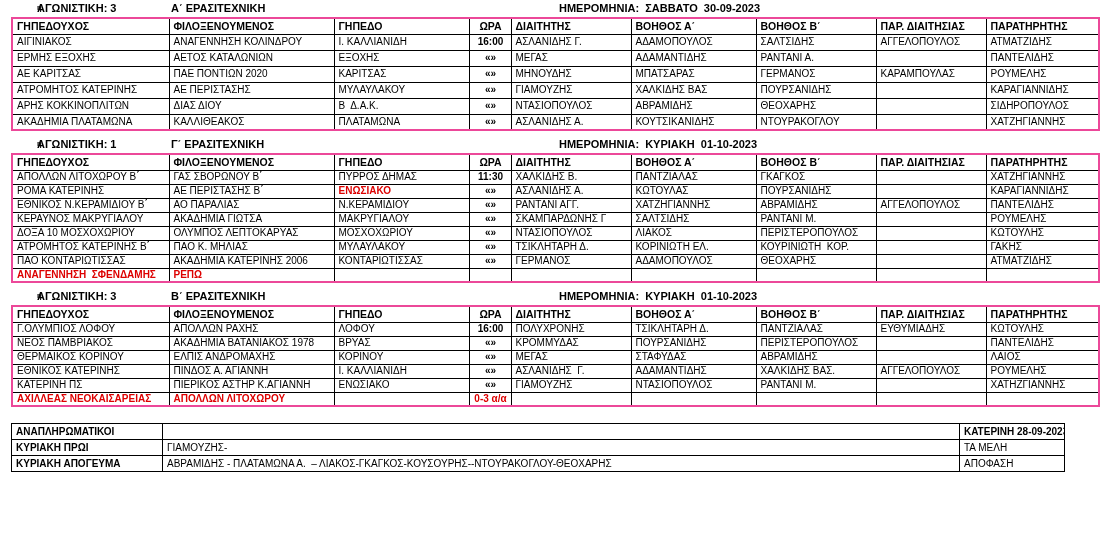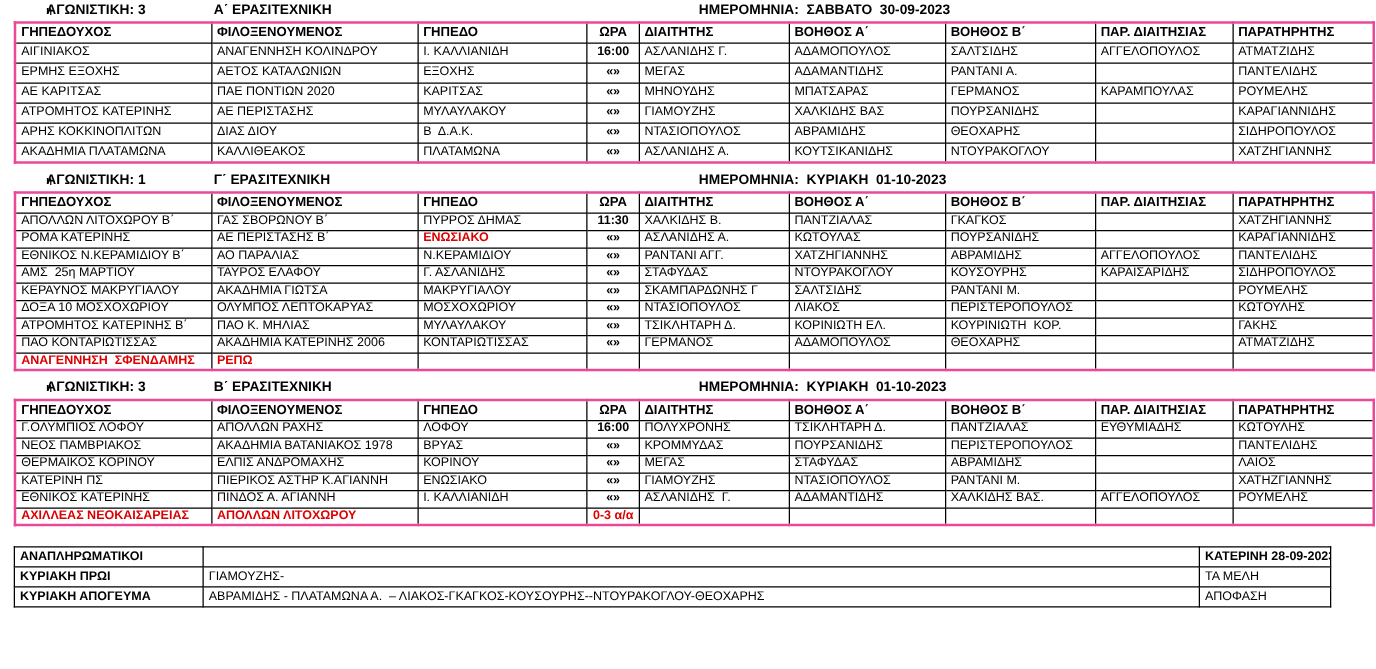--- a/index.html
+++ b/index.html
@@ -232,31 +232,20 @@
           <td>ΑΟ ΠΑΡΑΛΙΑΣ</td>
           <td>Ν.ΚΕΡΑΜΙΔΙΟΥ</td>
           <td class="center time">«»</td>
           <td>ΡΑΝΤΑΝΙ ΑΓΓ.</td>
           <td>ΧΑΤΖΗΓΙΑΝΝΗΣ</td>
           <td>ΑΒΡΑΜΙΔΗΣ</td>
           <td>ΑΓΓΕΛΟΠΟΥΛΟΣ</td>
           <td>ΠΑΝΤΕΛΙΔΗΣ</td>
         </tr>
         <tr>
-          <td>ΑΜΣ  25η ΜΑΡΤΙΟΥ</td>
-          <td>ΤΑΥΡΟΣ ΕΛΑΦΟΥ</td>
-          <td>Γ. ΑΣΛΑΝΙΔΗΣ</td>
-          <td class="center time">«»</td>
-          <td>ΣΤΑΦΥΔΑΣ</td>
-          <td>ΝΤΟΥΡΑΚΟΓΛΟΥ</td>
-          <td>ΚΟΥΣΟΥΡΗΣ</td>
-          <td>ΚΑΡΑΙΣΑΡΙΔΗΣ</td>
-          <td>ΣΙΔΗΡΟΠΟΥΛΟΣ</td>
-        </tr>
-        <tr>
           <td>ΚΕΡΑΥΝΟΣ ΜΑΚΡΥΓΙΑΛΟΥ</td>
           <td>ΑΚΑΔΗΜΙΑ ΓΙΩΤΣΑ</td>
           <td>ΜΑΚΡΥΓΙΑΛΟΥ</td>
           <td class="center time">«»</td>
           <td>ΣΚΑΜΠΑΡΔΩΝΗΣ Γ</td>
           <td>ΣΑΛΤΣΙΔΗΣ</td>
           <td>ΡΑΝΤΑΝΙ Μ.</td>
           <td></td>
           <td>ΡΟΥΜΕΛΗΣ</td>
         </tr>
@@ -365,40 +354,40 @@
           <td>ΕΛΠΙΣ ΑΝΔΡΟΜΑΧΗΣ</td>
           <td>ΚΟΡΙΝΟΥ</td>
           <td class="center time">«»</td>
           <td>ΜΕΓΑΣ</td>
           <td>ΣΤΑΦΥΔΑΣ</td>
           <td>ΑΒΡΑΜΙΔΗΣ</td>
           <td></td>
           <td>ΛΑΙΟΣ</td>
         </tr>
         <tr>
-          <td>ΚΑΤΕΡΙΝΗ ΠΣ</td>
-          <td>ΠΙΕΡΙΚΟΣ ΑΣΤΗΡ Κ.ΑΓΙΑΝΝΗ</td>
-          <td>ΕΝΩΣΙΑΚΟ</td>
-          <td class="center time">«»</td>
-          <td>ΓΙΑΜΟΥΖΗΣ</td>
-          <td>ΝΤΑΣΙΟΠΟΥΛΟΣ</td>
-          <td>ΡΑΝΤΑΝΙ Μ.</td>
-          <td></td>
-          <td>ΧΑΤΗΖΓΙΑΝΝΗΣ</td>
-        </tr>
-        <tr>
           <td>ΕΘΝΙΚΟΣ ΚΑΤΕΡΙΝΗΣ</td>
           <td>ΠΙΝΔΟΣ Α. ΑΓΙΑΝΝΗ</td>
           <td>Ι. ΚΑΛΛΙΑΝΙΔΗ</td>
           <td class="center time">«»</td>
           <td>ΑΣΛΑΝΙΔΗΣ  Γ.</td>
           <td>ΑΔΑΜΑΝΤΙΔΗΣ</td>
           <td>ΧΑΛΚΙΔΗΣ ΒΑΣ.</td>
           <td>ΑΓΓΕΛΟΠΟΥΛΟΣ</td>
           <td>ΡΟΥΜΕΛΗΣ</td>
+        </tr>
+        <tr>
+          <td>ΚΑΤΕΡΙΝΗ ΠΣ</td>
+          <td>ΠΙΕΡΙΚΟΣ ΑΣΤΗΡ Κ.ΑΓΙΑΝΝΗ</td>
+          <td>ΕΝΩΣΙΑΚΟ</td>
+          <td class="center time">«»</td>
+          <td>ΓΙΑΜΟΥΖΗΣ</td>
+          <td>ΝΤΑΣΙΟΠΟΥΛΟΣ</td>
+          <td>ΡΑΝΤΑΝΙ Μ.</td>
+          <td></td>
+          <td>ΧΑΤΗΖΓΙΑΝΝΗΣ</td>
         </tr>
         <tr>
           <td class="red">ΑΧΙΛΛΕΑΣ ΝΕΟΚΑΙΣΑΡΕΙΑΣ</td>
           <td class="red">ΑΠΟΛΛΩΝ ΛΙΤΟΧΩΡΟΥ</td>
           <td class="red"></td>
           <td class="center time red">0-3 α/α</td>
           <td class="red"></td>
           <td class="red"></td>
           <td class="red"></td>
           <td class="red"></td>

